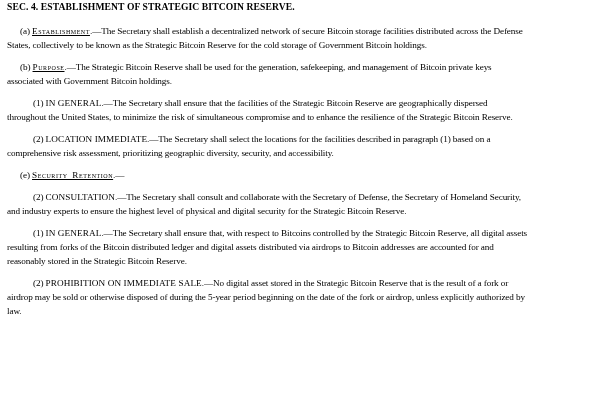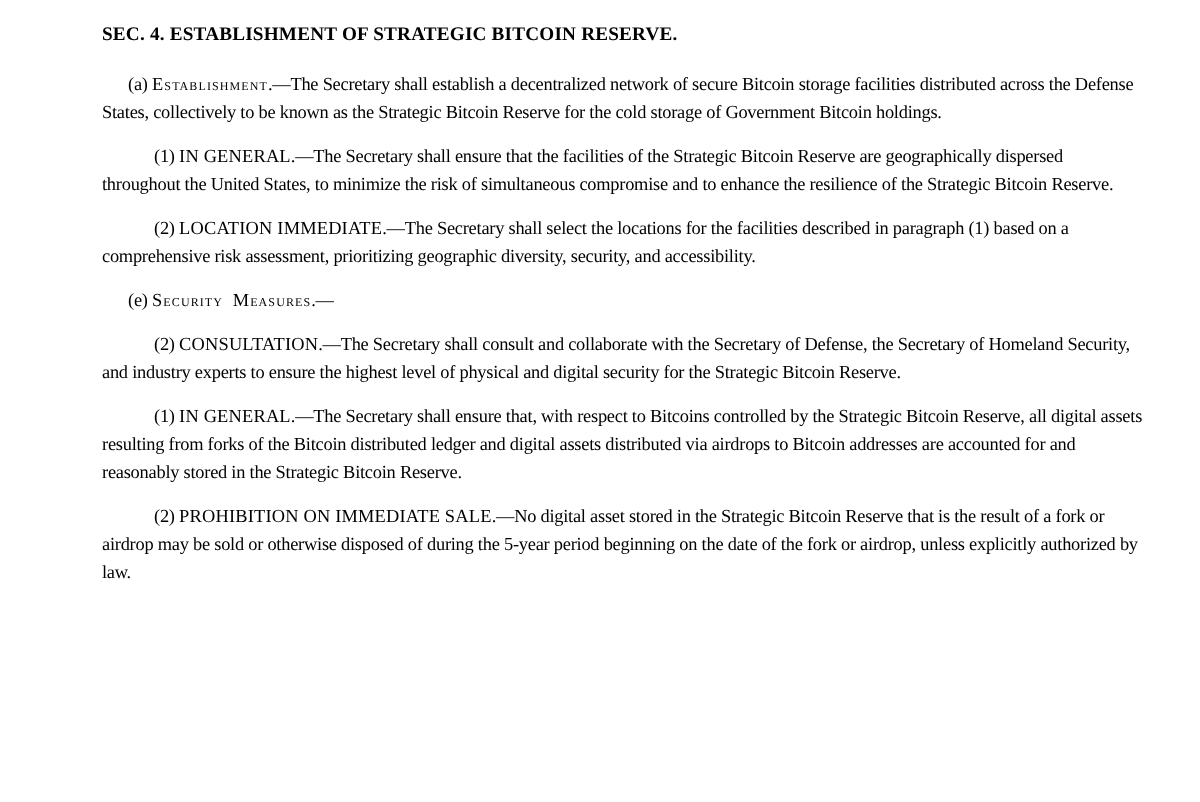--- a/index.html
+++ b/index.html
@@ -3,66 +3,67 @@
 <meta charset="utf-8">
 <style>
   * { margin: 0; padding: 0; box-sizing: border-box; }
   html, body {
     width: 600px; height: 401px;
     background: #ffffff;
     overflow: hidden;
   }
   .page {
     width: 533px; height: 401px;
-    padding: 11px 5px 0 7px;
+    padding: 0 5px 0 7px;
     font-family: "Liberation Serif", "DejaVu Serif", serif;
     font-size: 9.2px;
     line-height: 14px;
     color: #000000;
     letter-spacing: -0.12px;
-    margin-left: 44px;
   }
   .doc-title {
     font-size: 9.6px;
     line-height: 13px;
     font-weight: bold;
     letter-spacing: 0.1px;
     margin-bottom: 11px;
   }
   .para {
     margin: 0 0 8px 0;
     text-align: left;
   }
   .para.sub { text-indent: 13px; }
   .para.num { text-indent: 26px; }
   .sc {
     font-variant: small-caps;
     letter-spacing: 0.55px;
     word-spacing: 2px;
+    text-decoration: underline;
   }
   .caps { letter-spacing: 0.1px; text-align: right; }
   .lbl, .sep, .body { letter-spacing: -0.12px; }
 </style>
 </head>
 <body>
 
 <div class="page">
 
   <h1 class="doc-title">SEC. 4. ESTABLISHMENT OF STRATEGIC BITCOIN RESERVE.</h1>
 
   <p class="para sub"><span class="lbl">(a) </span><span class="sc">Establishment</span><span class="sep">.—</span><span class="body">The Secretary shall establish a decentralized network of secure Bitcoin storage facilities distributed across the Defense States, collectively to be known as the Strategic Bitcoin Reserve for the cold storage of Government Bitcoin holdings.</span></p>
 
+  <p class="para sub"><span class="lbl">(b) </span><span class="sc">Purpose</span><span class="sep">.—</span><span class="body">The Strategic Bitcoin Reserve shall be used for the generation, safekeeping, and management of Bitcoin private keys associated with Government Bitcoin holdings.</span></p>
 
 
 
   <p class="para num"><span class="lbl">(1) </span><span class="caps">IN GENERAL</span><span class="sep">.—</span><span class="body">The Secretary shall ensure that the facilities of the Strategic Bitcoin Reserve are geographically dispersed throughout the United States, to minimize the risk of simultaneous compromise and to enhance the resilience of the Strategic Bitcoin Reserve.</span></p>
 
   <p class="para num"><span class="lbl">(2) </span><span class="caps">LOCATION IMMEDIATE</span><span class="sep">.—</span><span class="body">The Secretary shall select the locations for the facilities described in paragraph (1) based on a comprehensive risk assessment, prioritizing geographic diversity, security, and accessibility.</span></p>
 
-  <p class="para sub"><span class="lbl">(e) </span><span class="sc">Security Measures</span><span class="sep">.—</span><span class="body"></span></p>
+  <p class="para sub"><span class="lbl">(e) </span><span class="sc">Security Retention</span><span class="sep">.—</span><span class="body"></span></p>
 
 
   <p class="para num"><span class="lbl">(2) </span><span class="caps">CONSULTATION</span><span class="sep">.—</span><span class="body">The Secretary shall consult and collaborate with the Secretary of Defense, the Secretary of Homeland Security, and industry experts to ensure the highest level of physical and digital security for the Strategic Bitcoin Reserve.</span></p>
 
 
   <p class="para num"><span class="lbl">(1) </span><span class="caps">IN GENERAL</span><span class="sep">.—</span><span class="body">The Secretary shall ensure that, with respect to Bitcoins controlled by the Strategic Bitcoin Reserve, all digital assets resulting from forks of the Bitcoin distributed ledger and digital assets distributed via airdrops to Bitcoin addresses are accounted for and reasonably stored in the Strategic Bitcoin Reserve.</span></p>
 
   <p class="para num"><span class="lbl">(2) </span><span class="caps">PROHIBITION ON IMMEDIATE SALE</span><span class="sep">.—</span><span class="body">No digital asset stored in the Strategic Bitcoin Reserve that is the result of a fork or airdrop may be sold or otherwise disposed of during the 5-year period beginning on the date of the fork or airdrop, unless explicitly authorized by law.</span></p>
 
 </div>

